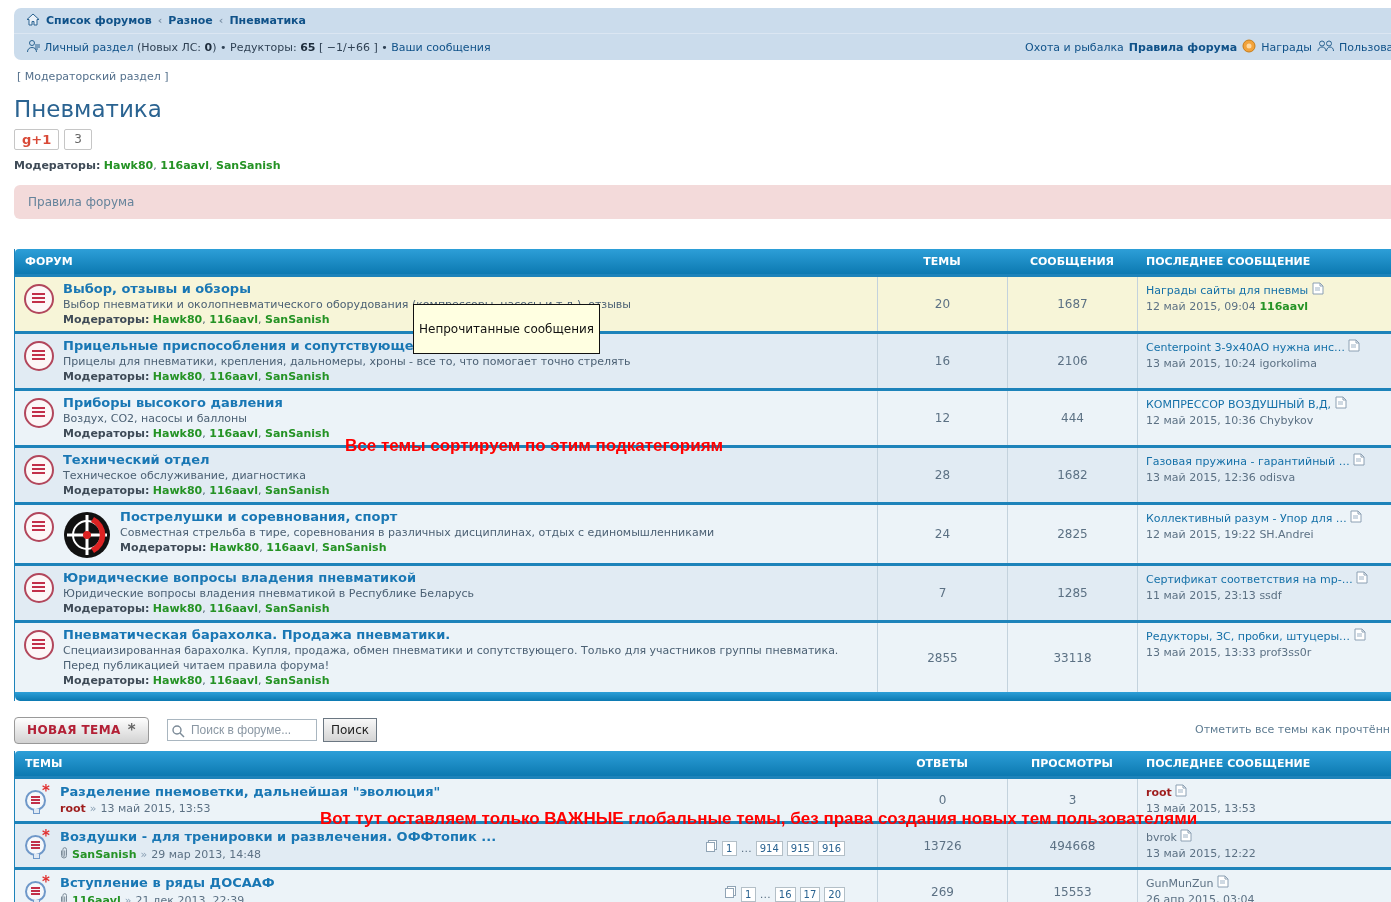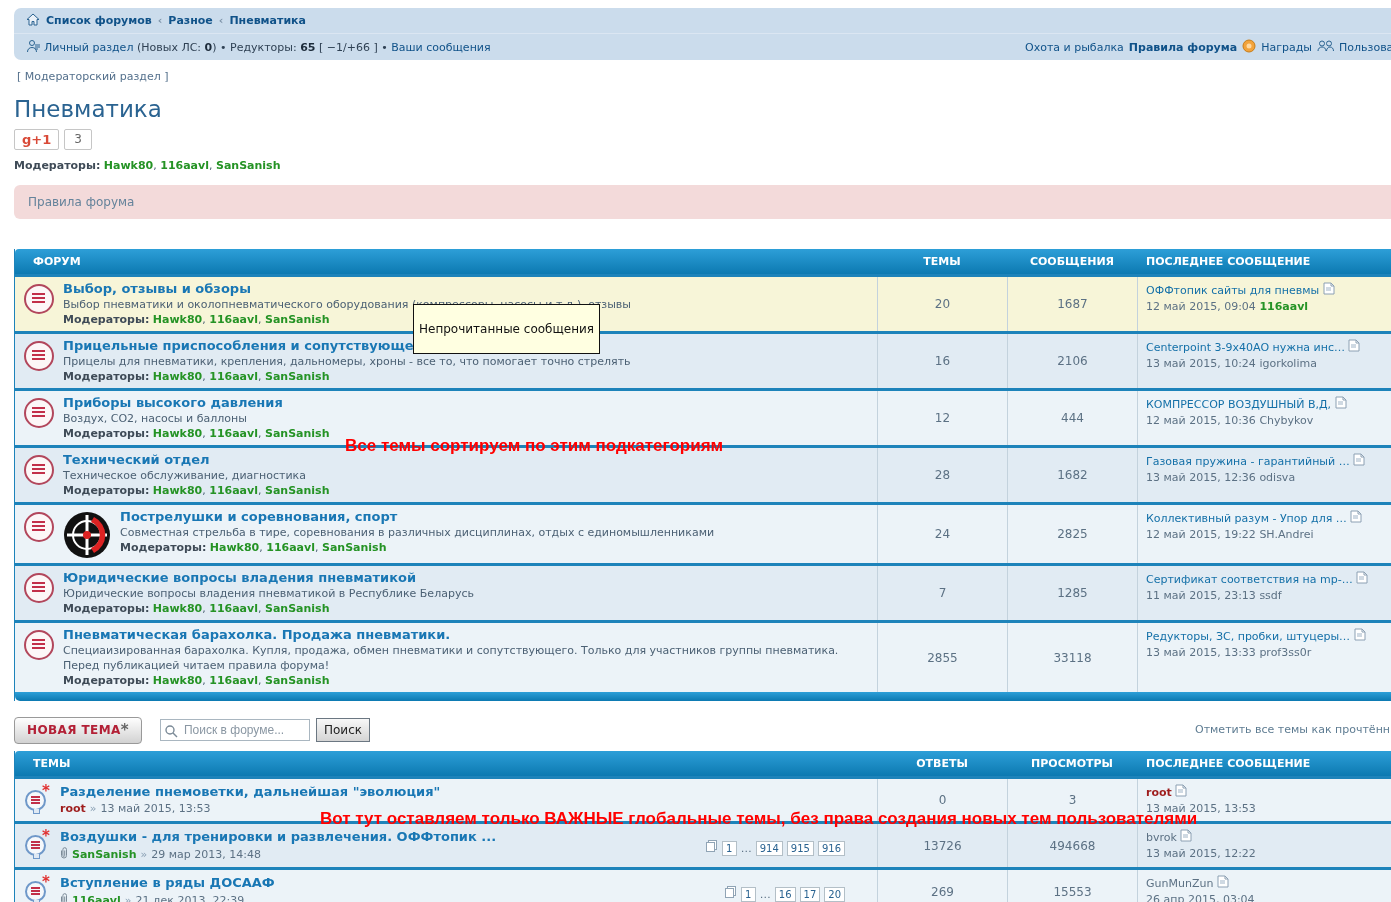--- a/index.html
+++ b/index.html
@@ -35,21 +35,21 @@
   .mod-link{color:#259325;font-weight:bold}
   .mods-sep{color:#4c6174}
 
   .rules{margin-top:13px;height:34px;background:#f3dada;border-radius:6px;line-height:34px;padding-left:14px;font-size:12px}
   .rules a{color:#65839b}
 
   
   .btable{margin-top:30px;border-left:1px solid #1d83ba}
   .thead{display:grid;grid-template-columns:862px 130px 130px 1fr;background:linear-gradient(#2d9fd8,#0c79b1);
          color:#fff;font-size:11px;font-weight:bold;height:25px;align-items:center;border-radius:4px 0 0 0}
-  .th-first{padding-left:18px}
+  .th-first{padding-left:10px}
   .th-c{text-align:center}
   .th-last{padding-left:9px}
 
   .frow,.trow{display:grid;grid-template-columns:862px 130px 130px 1fr;border-top:3px solid #1d83ba;background:#ecf3f8}
   .rows .frow:nth-child(even),.rows .trow:nth-child(even){background:#e1ebf3}
   .frow.unread{background:#f7f5d8}
 
   .cell{min-width:0}
   .cmain{display:flex;padding:4px 8px 4px 9px;gap:9px}
   .ftext{font-size:11px;color:#4c6174;line-height:14px}
@@ -76,21 +76,21 @@
         background:#f5f8fb;box-sizing:border-box}
   .bulb i{position:absolute;left:4px;top:4px;width:9px;height:2px;background:#c22f49;
           box-shadow:0 3px 0 #c22f49,0 6px 0 #c22f49}
   .bulb:after{content:"";position:absolute;left:6px;bottom:-5px;width:5px;height:4px;border:1px solid #6f98c9;
               border-top:none;background:#dfe9f4}
   .t-icon .star:after{content:"*";position:absolute;top:-3px;left:18px;color:#e03030;font-weight:bold;font-size:15px}
 
   
   .toolbar{margin-top:14px;height:30px;position:relative;display:flex;align-items:center}
   .btn-new{border:1px solid #999;border-radius:4px;background:linear-gradient(#fefefe,#d2d2d2);
-           padding:5px 12px 6px;font-size:12px;font-weight:bold;color:#b32036;letter-spacing:.4px;display:inline-flex;align-items:center;}
+           padding:5px 12px 6px;font-size:12px;font-weight:bold;color:#b32036;letter-spacing:.4px;display:inline-flex;align-items:center;gap:7px}
   .btn-new .star3{color:#666;font-size:15px;font-weight:bold;line-height:10px}
   .searchwrap{margin-left:18px;position:relative}
   .search{width:150px;height:22px;border:1px solid #a9b6c0;padding:0 4px 0 23px;font-size:12px;color:#333;box-sizing:border-box;background:#fff}
   .search::placeholder{color:#8a97a3}
   .mag{position:absolute;left:4px;top:4px}
   .btn-search{margin-left:6px;height:24px;border:1px solid #6b7782;background:linear-gradient(#f8f8f8,#d4d4d4);
               font-size:12px;padding:0 7px;color:#222;font-family:inherit}
   .markread{position:absolute;left:1181px;top:8px;font-size:11px;white-space:nowrap}
   .markread a{color:#5e7c92}
 
@@ -195,21 +195,21 @@
             </span>
           <div class="ftext">
             <a class="ftitle">Выбор, отзывы и обзоры</a>
             <div class="fdesc">Выбор пневматики и околопневматического оборудования (компрессоры, насосы и т.д.), отзывы</div>
             <div class="fmods"><span class="mlabel">Модераторы:</span> <span><a class="mod-link">Hawk80</a><span class="mods-sep">, </span><a class="mod-link">116aavl</a><span class="mods-sep">, </span><a class="mod-link">SanSanish</a></span></div>
           </div>
         </div>
         <div class="cell cnum">20</div>
         <div class="cell cnum">1687</div>
         <div class="cell clast">
-          <div><a class="lp-title">ОФФтопик сайты для пневмы</a>
+          <div><a class="lp-title">Награды сайты для пневмы</a>
             <span class="ico"><svg width="12" height="13" viewBox="0 0 12 13">
                   <path d="M1 1h7l3 3v8H1Z" fill="#fff" stroke="#8ca0b3"></path>
                   <path d="M8 1v3h3" fill="none" stroke="#8ca0b3"></path>
                   <path d="M3 6h5M3 8h5" stroke="#9fb3c6"></path>
                 </svg></span></div>
           <div><span>12 май 2015, 09:04</span> <a class="u-green">116aavl</a></div>
         </div>
       </div>
 
       <div class="frow">

